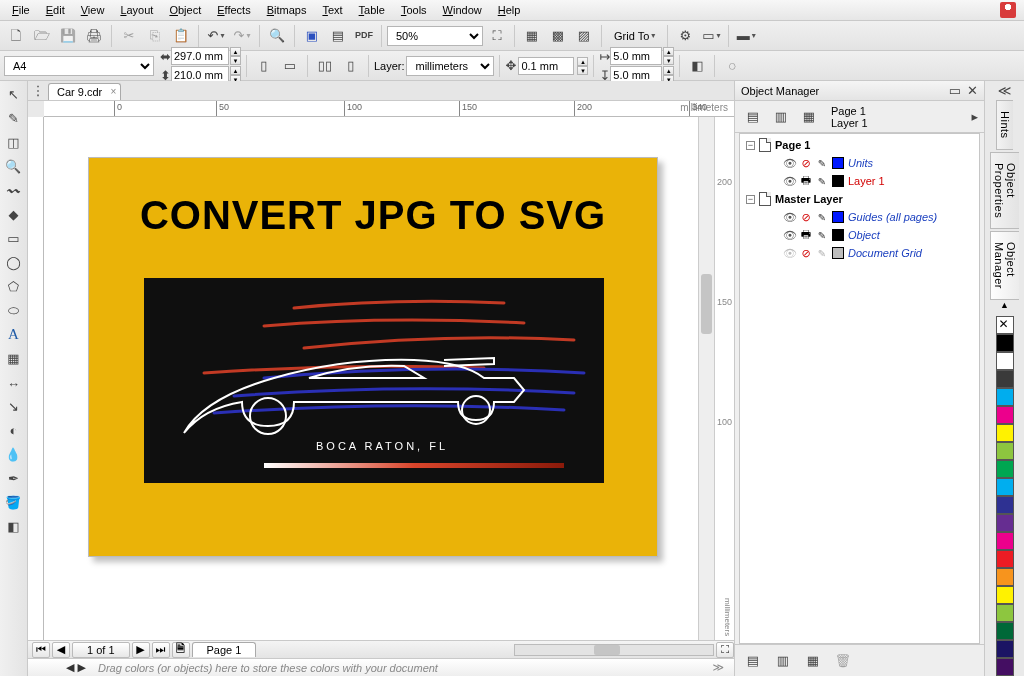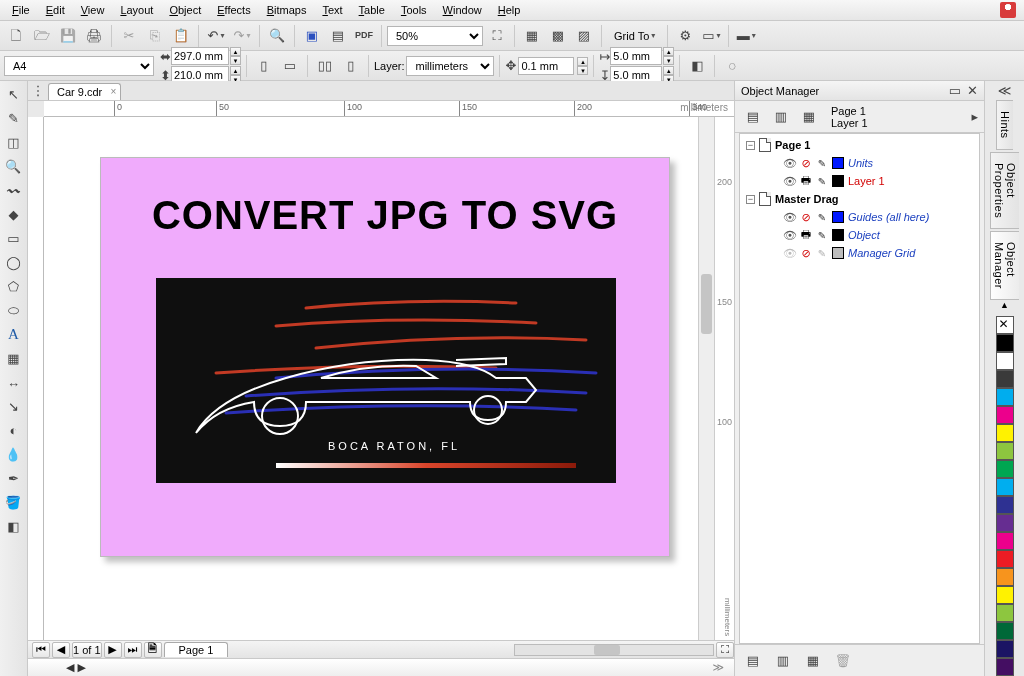--- a/index.html
+++ b/index.html
@@ -43,21 +43,21 @@
 #ruler-h .unitlbl { position: absolute; right: 6px; top: 1px; font-size: 10px; color: #888; }
 #canvas-row { flex: 1; display: flex; min-height: 0; }
 #ruler-v { width: 16px; background: #fff; border-right: 1px solid #bbb; position: relative; }
 #viewport { flex: 1; background: #fff; position: relative; overflow: hidden; }
 #vscroll { width: 16px; background: #eee; border-left: 1px solid #ccc; position: relative; }
 #vscroll .thumb { position: absolute; left: 2px; right: 2px; top: 30%; height: 60px; background: #c5c5c5; border-radius: 3px; }
 #vscroll-ruler { width: 20px; background: #fff; border-left: 1px solid #ccc; position: relative; }
 #vscroll-ruler .tick { position: absolute; right: 2px; font-size: 9px; color: #888; }
 
 
-#page { position: absolute; left: 56px; top: 40px; width: 570px; height: 400px; background: #f0abfc; box-shadow: 5px 5px 6px rgba(0,0,0,.25); border: 1px solid #bbb; }
+#page { position: absolute; left: 44px; top: 40px; width: 570px; height: 400px; background: #eab308; box-shadow: 5px 5px 6px rgba(0,0,0,.25); border: 1px solid #bbb; }
 #headline { position: absolute; left: 0; top: 35px; width: 100%; text-align: center; font-family: Arial, sans-serif; font-weight: 900; font-size: 40px; letter-spacing: 1px; color: #000; }
 #car-box { position: absolute; left: 55px; top: 120px; width: 460px; height: 205px; background: #0f0f0f; overflow: hidden; }
 
 #nav-row { height: 18px; background: linear-gradient(#f4f4f4,#e4e4e4); border-top: 1px solid #c9c9c9; display: flex; align-items: center; padding-left: 4px; gap: 2px; font-size: 11px; }
 #nav-row .nav-btn { width: 18px; height: 16px; display:flex; align-items:center; justify-content:center; border:1px solid #bbb; border-radius:2px; background:linear-gradient(#fff,#e7e7e7); }
 #nav-row .page-tab { padding: 1px 14px; background: #fff; border: 1px solid #aaa; border-bottom: none; border-radius: 3px 3px 0 0; }
 #hint-row { height: 18px; background: linear-gradient(#fff,#eee); border-top: 1px solid #c9c9c9; display:flex; align-items:center; padding-left: 70px; color:#888; font-style: italic; }
 #hint-row .arrows { position:absolute; left: 38px; display:flex; gap:2px; font-style:normal; color:#333; }
 
 
@@ -408,33 +408,34 @@
           <div class="tick" style="top:60px">200</div>
           <div class="tick" style="top:180px">150</div>
           <div class="tick" style="top:300px">100</div>
           <div class="tick" style="bottom:4px;font-size:8px;writing-mode:vertical-rl">millimeters</div>
         </div>
       </div>
 
       <div id="nav-row">
         <div class="nav-btn">⏮</div>
         <div class="nav-btn">◀</div>
-        <div class="nav-btn" style="width:auto;padding:0 0">1 of 1</div>
+        <div class="nav-btn" style="width:auto;padding:0 14px">1 of 1</div>
         <div class="nav-btn">▶</div>
         <div class="nav-btn">⏭</div>
         <div class="nav-btn" style="font-weight:bold">🗎</div>
         <div class="page-tab">Page 1</div>
         <div style="flex:1"></div>
         <div style="width:200px;height:12px;background:#e3e3e3;border:1px solid #bbb;position:relative">
           <div style="position:absolute;left:40%;width:26px;top:0;bottom:0;background:#c5c5c5;border-radius:2px"></div>
         </div>
         <div class="nav-btn">⛶</div>
       </div>
       <div id="hint-row" style="position:relative">
         <span class="arrows">◀ ▶</span>
+        <span>Drag colors (or objects) here to store these colors with your document</span>
         <span style="margin-left:auto;margin-right:10px;font-style:normal">≫</span>
       </div>
     </div>
 
     <div id="docker">
       <div id="docker-title">
         <span>Object Manager</span>
         <span class="t-spacer"></span>
         <span class="g" style="margin-right:6px">▭</span>
         <span class="g">✕</span>
@@ -471,42 +472,42 @@
         <div class="tree-row child">
           <span class="eye">👁</span>
           <span class="print">🖶</span>
           <span class="pencil">✎</span>
           <span class="swatch" style="background:#000"></span>
           <span class="tree-text red">Layer 1</span>
         </div>
         <div class="tree-row">
           <div class="exp">−</div>
           <div class="page-ico"></div>
-          <span class="tree-text bold">Master Drag</span>
+          <span class="tree-text bold">Master Layer</span>
         </div>
         <div class="tree-row child">
           <span class="eye">👁</span>
           <span class="print" style="color:#d20000">⊘</span>
           <span class="pencil">✎</span>
           <span class="swatch" style="background:#0018ff"></span>
-          <span class="tree-text blue-it">Guides (all here)</span>
+          <span class="tree-text blue-it">Guides (all pages)</span>
         </div>
         <div class="tree-row child">
           <span class="eye">👁</span>
           <span class="print">🖶</span>
           <span class="pencil">✎</span>
           <span class="swatch" style="background:#000"></span>
           <span class="tree-text blue-it">Object</span>
         </div>
         <div class="tree-row child">
           <span class="eye" style="opacity:.4">👁</span>
           <span class="print" style="color:#d20000">⊘</span>
           <span class="pencil" style="opacity:.4">✎</span>
           <span class="swatch" style="background:#bdbdbd"></span>
-          <span class="tree-text blue-it">Manager Grid</span>
+          <span class="tree-text blue-it">Document Grid</span>
         </div>
       </div>
       <div id="docker-btm">
         <div class="tool-btn">
             <span class="g">▤</span>
           </div>
         <div class="tool-btn">
             <span class="g">▥</span>
           </div>
         <div class="tool-btn">

